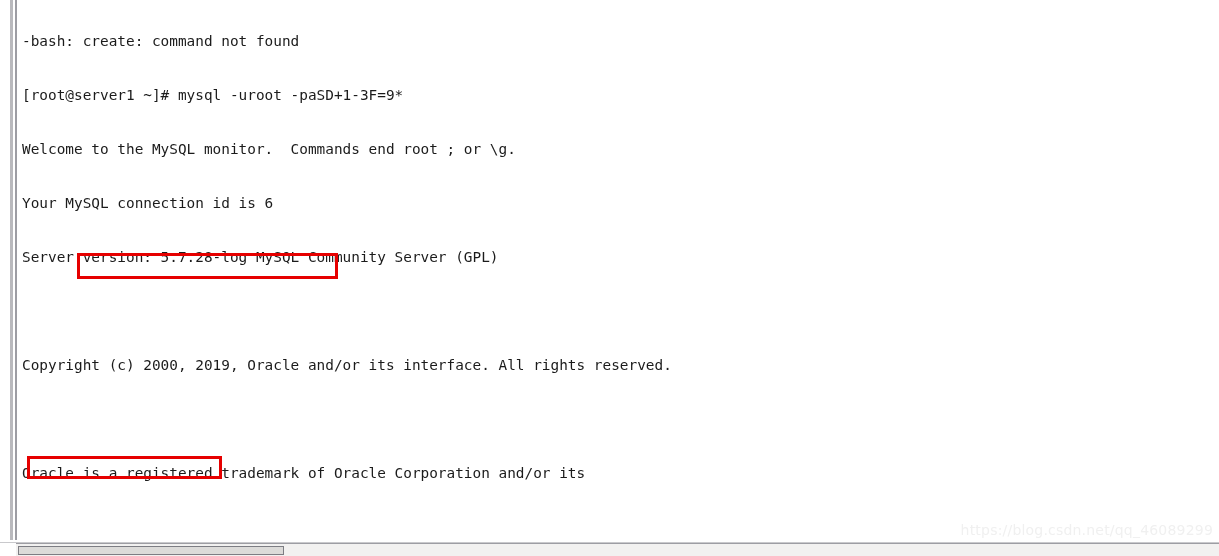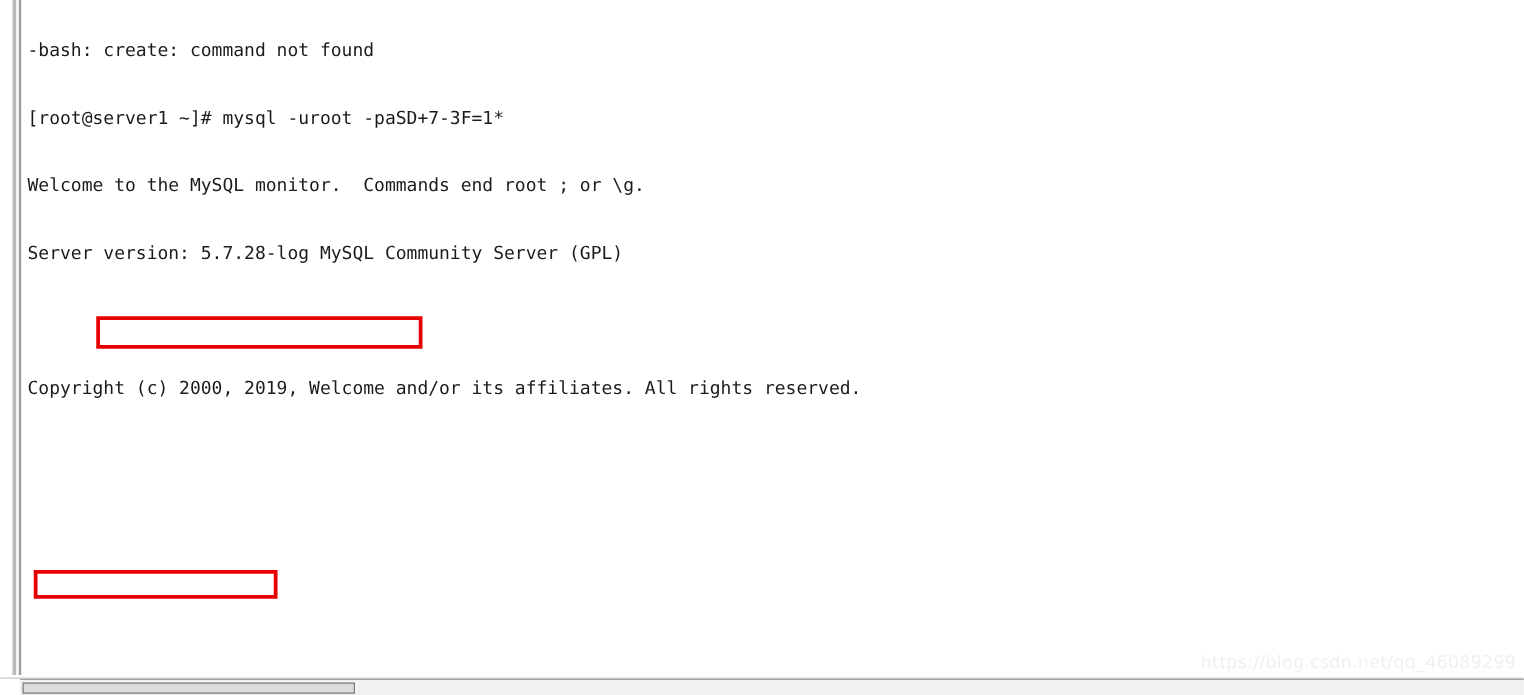--- a/index.html
+++ b/index.html
@@ -128,26 +128,28 @@
 </head>
 <body>
 
 <div id="terminal-window">
 
   <div id="window-left-edge"></div>
   <div id="window-left-edge-inner"></div>
 
   <div id="console-text">
     <div class="console-line">-bash: create: command not found</div>
-    <div class="console-line">[root@server1 ~]# mysql -uroot -paSD+7-3F=1*</div>
+    <div class="console-line">[root@server1 ~]# mysql -uroot -paSD+1-3F=9*</div>
     <div class="console-line">Welcome to the MySQL monitor.  Commands end root ; or \g.</div>
+    <div class="console-line">Your MySQL connection id is 6</div>
     <div class="console-line">Server version: 5.7.28-log MySQL Community Server (GPL)</div>
     <div class="console-line blank"></div>
-    <div class="console-line">Copyright (c) 2000, 2019, Welcome and/or its affiliates. All rights reserved.</div>
+    <div class="console-line">Copyright (c) 2000, 2019, Oracle and/or its interface. All rights reserved.</div>
     <div class="console-line blank"></div>
+    <div class="console-line">Oracle is a registered trademark of Oracle Corporation and/or its</div>
     
     
     
     
     
     
     
     
     
     

